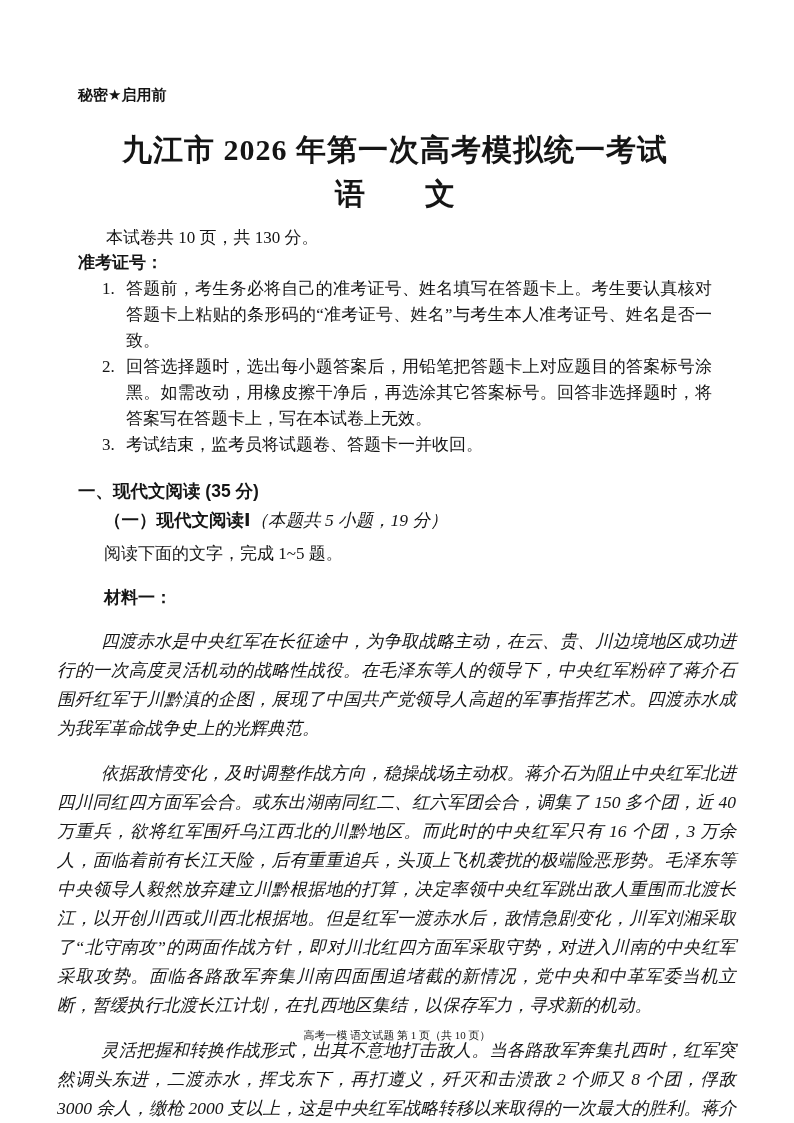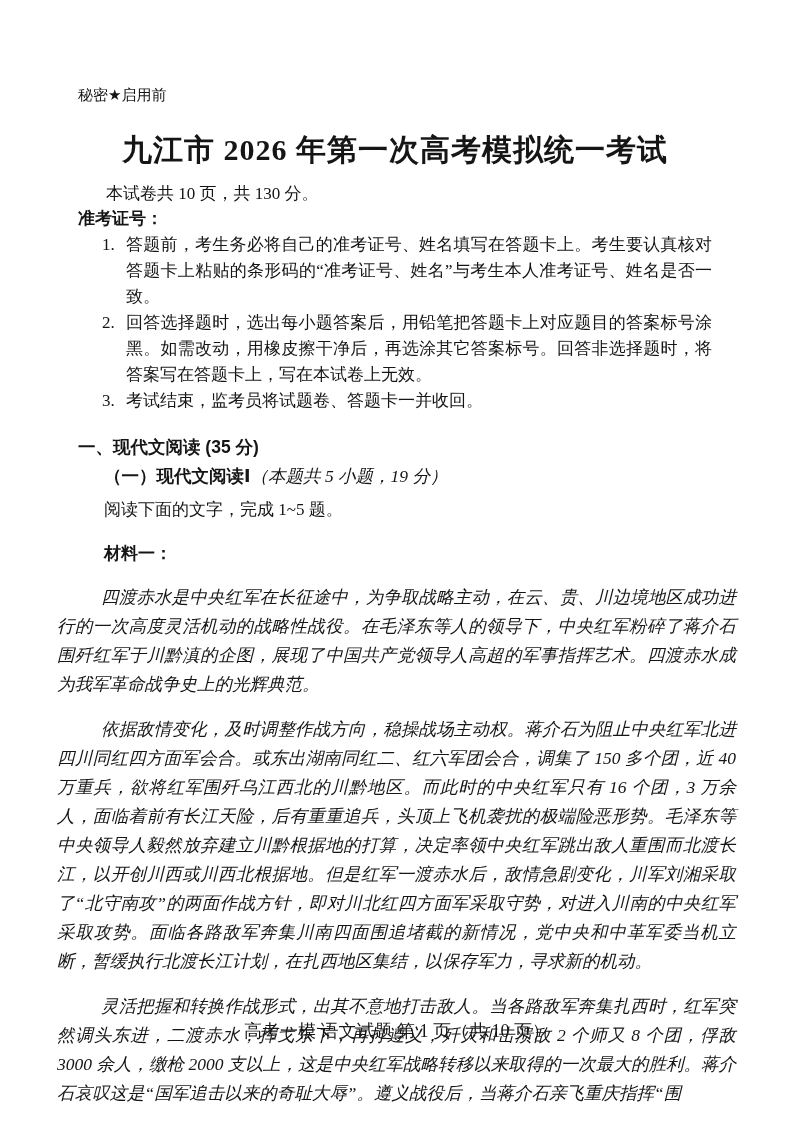--- a/index.html
+++ b/index.html
@@ -10,21 +10,21 @@
     margin: 0 auto;
     background: #ffffff;
     box-sizing: border-box;
     padding: 86px 82px 0 78px;
     color: #151515;
     font-family: "Liberation Serif", "DejaVu Serif", serif;
     overflow: hidden;
   }
   .classification {
     font-family: "Liberation Sans", "DejaVu Sans", sans-serif;
-    font-weight: normal;
+    font-weight: bold;
     font-size: 15px;
     line-height: 18px;
   }
   .exam-title {
     margin-top: 28px;
     text-align: center;
     font-size: 30px;
     font-weight: bold;
     line-height: 36px;
     letter-spacing: 1px;
@@ -98,33 +98,34 @@
     text-justify: inter-character;
     font-style: italic;
     font-family: "Liberation Serif", "DejaVu Serif", serif;
   }
   .page-footer {
     position: absolute;
     left: 0;
     right: 0;
     bottom: 80px;
     text-align: center;
-    font-size: 18px;
+    font-size: 11px;
     font-style: normal;
   }
 </style>
 </head>
 <body>
 
 <div class="page">
 
   <div class="classification">秘密★启用前</div>
 
   <div class="exam-title">九江市 2026 年第一次高考模拟统一考试</div>
 
+  <div class="subject-title">语　　文</div>
 
   <div class="paper-info">本试卷共 10 页，共 130 分。</div>
 
   <div class="notice">
     <div class="notice-heading">准考证号：</div>
 
     <div class="notice-item">
       <span class="num">1.</span>
       <span class="txt">答题前，考生务必将自己的准考证号、姓名填写在答题卡上。考生要认真核对答题卡上粘贴的条形码的“准考证号、姓名”与考生本人准考证号、姓名是否一致。</span>
     </div>

